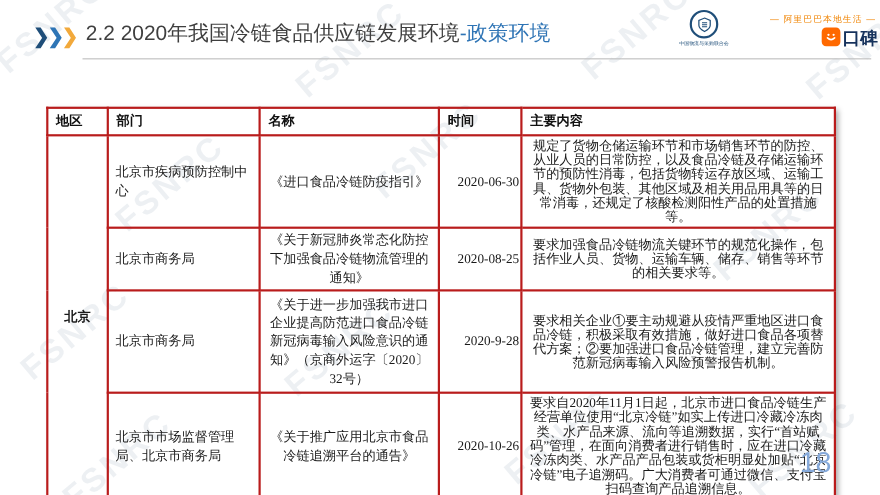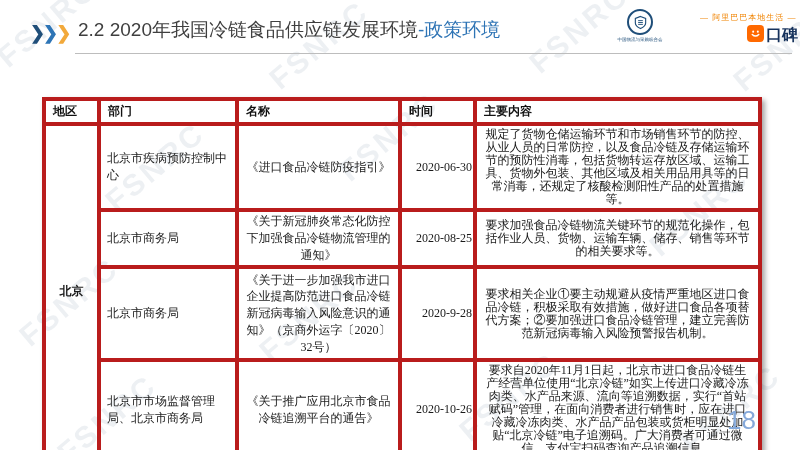--- a/index.html
+++ b/index.html
@@ -53,21 +53,21 @@
     position:absolute;left:75px;top:64px;width:280px;height:27px;z-index:2;
     background:#1377BE;color:#ffffff;font-size:14px;font-weight:bold;
     line-height:27px;text-align:center;box-shadow:2px 2px 3px rgba(0,0,0,0.25);
   }
   
   table.policy{
     position:absolute;left:42px;top:97px;z-index:1;width:716px;
     border-collapse:collapse;table-layout:fixed;background:transparent;
     box-shadow:3px 3px 5px rgba(0,0,0,0.35);
   }
-  table.policy th,table.policy td{border:4px solid #b91c1c;overflow:hidden;}
+  table.policy th,table.policy td{border:2px solid #b91c1c;overflow:hidden;}
   table.policy thead tr{height:25px;}
   table.policy th{
     font-family:"Liberation Sans",sans-serif;font-size:12px;font-weight:bold;
     color:#111;text-align:left;padding:0 0 0 7px;
   }
   table.policy td{
     font-family:"Liberation Serif","DejaVu Serif",serif;
     font-size:12px;color:#1a1a1a;vertical-align:middle;
   }
   td.region{

